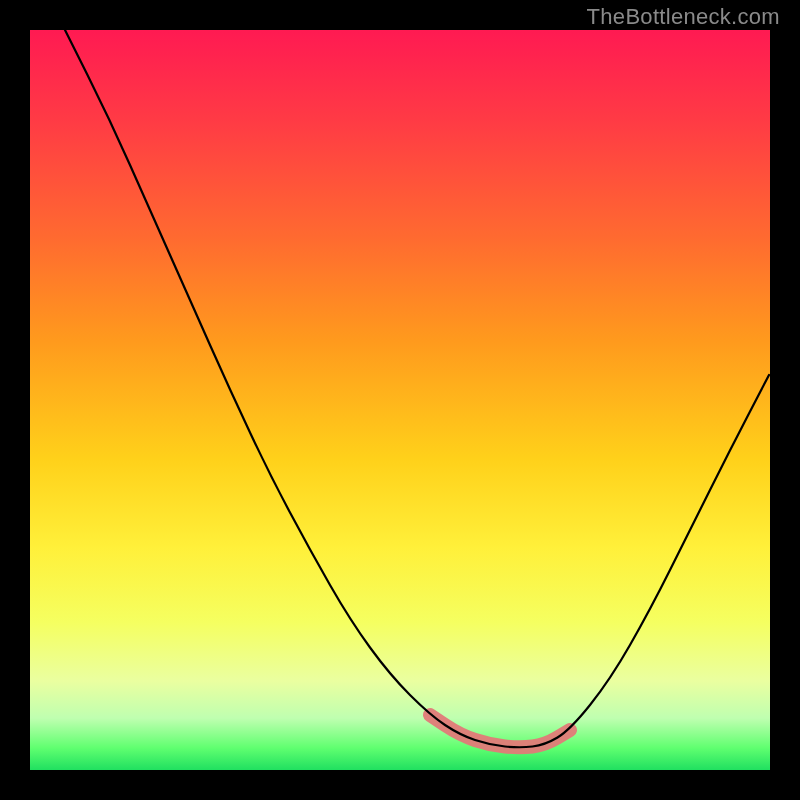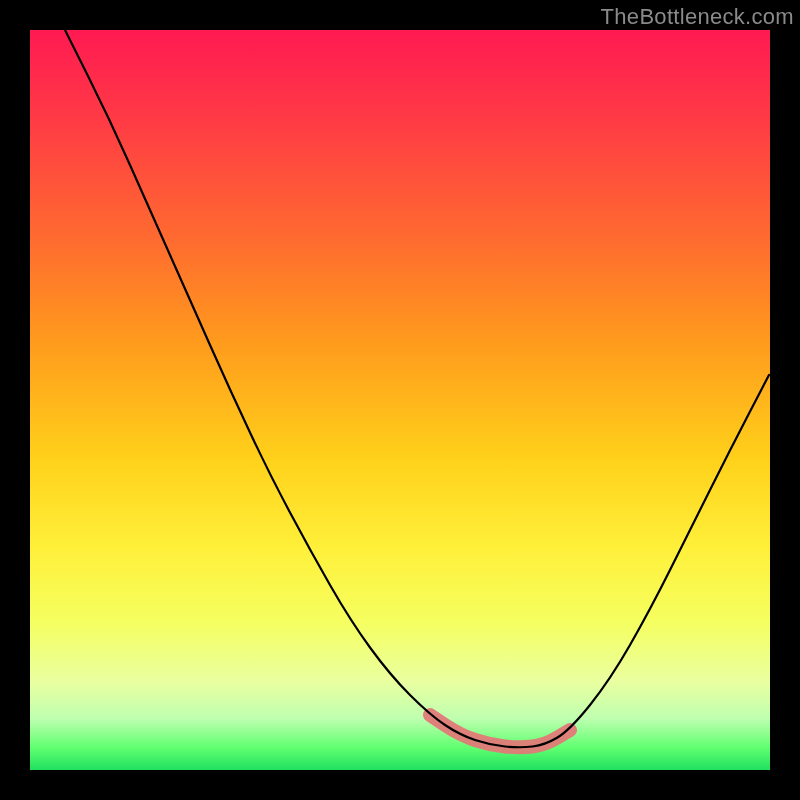--- a/index.html
+++ b/index.html
@@ -44,21 +44,21 @@
       #f5ff60 80%,
       #eaffa0 88%,
       #bfffb0 93%,
       #60ff70 97%,
       #20e060 100%
     );
   }
   .watermark {
     position: absolute;
     top: 4px;
-    right: 6px;
+    right: 20px;
     color: #8a8a8a;
     font-size: 22px;
     font-weight: 500;
     letter-spacing: 0.3px;
     user-select: none;
   }
   svg.curve {
     position: absolute;
     left: 0;
     top: 0;

